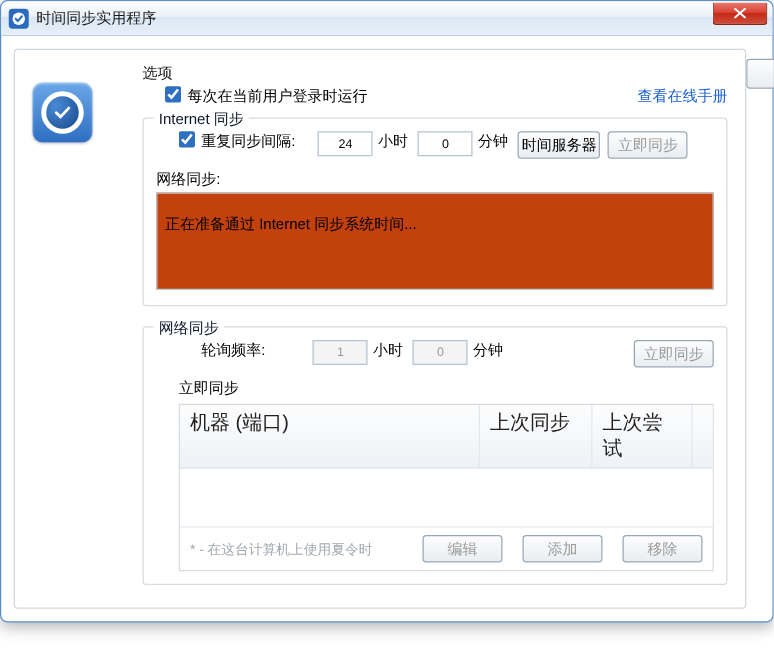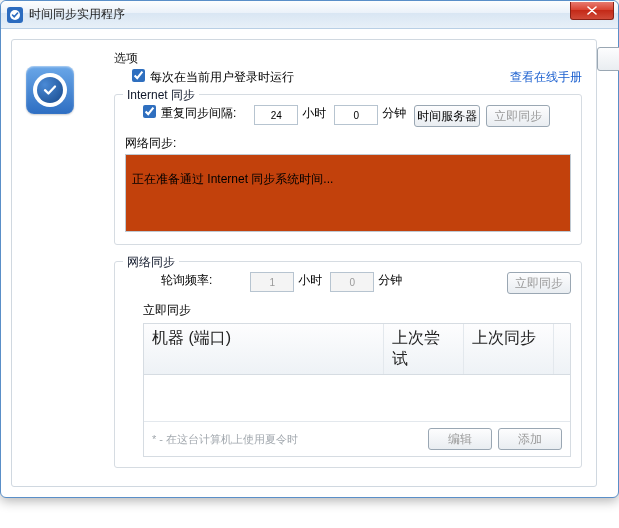--- a/index.html
+++ b/index.html
@@ -47,21 +47,21 @@
 .table-wrap { border: 1px solid #d6dce2; margin-top: 4px; }
 .table-head { display: flex; background: linear-gradient(to bottom, #fdfdfe, #eef2f6); border-bottom: 1px solid #d6dce2; }
 .th { padding: 4px 8px; border-right: 1px solid #e3e8ed; font-size: 16px; color: #222; }
 .th:last-child { border-right: none; }
 .th1 { flex: 0 0 240px; }
 .th2 { flex: 0 0 90px; }
 .th3 { flex: 0 0 80px; }
 .th4 { flex: 1; }
 .table-body { height: 46px; background: #fff; }
 
-.table-footer { display: flex; align-items: center; padding: 6px 8px; border-top: 1px solid #e3e8ed; gap: 6px; }
+.table-footer { display: flex; align-items: center; padding: 6px 8px; border-top: 1px solid #e3e8ed; gap: 16px; }
 .dst-note { color: #a2a8ae; font-size: 11px; }
 
 .bottom-bar { display: flex; justify-content: flex-end; padding-top: 8px; }
 .apply-btn { min-width: 78px; height: 24px; }
 
 .indent { margin-left: 18px; }
 </style>
 </head>
 <body>
 
@@ -142,30 +142,31 @@
             <span class="unit">分钟</span>
             <span style="flex:1"></span>
             <button class="btn" disabled="">立即同步</button>
           </div>
 
           <div style="margin:4px 0 0 18px;">立即同步</div>
 
           <div class="table-wrap indent" style="margin-left:18px;">
             <div class="table-head">
               <div class="th th1">机器 (端口)</div>
+              <div class="th th2">上次同步</div>
               <div class="th th3">上次尝试</div>
-              <div class="th th2">上次同步</div>
               <div class="th th4"></div>
             </div>
             <div class="table-body"></div>
             <div class="table-footer">
               <span class="dst-note">* - 在这台计算机上使用夏令时</span>
               <span style="flex:1"></span>
               <button class="btn" disabled="">编辑</button>
               <button class="btn" disabled="">添加</button>
+              <button class="btn" disabled="">移除</button>
             </div>
           </div>
         </div>
       </div>
 
     </div>
 
     <div class="bottom-bar">
       <button class="btn apply-btn">应用</button>
     </div>

